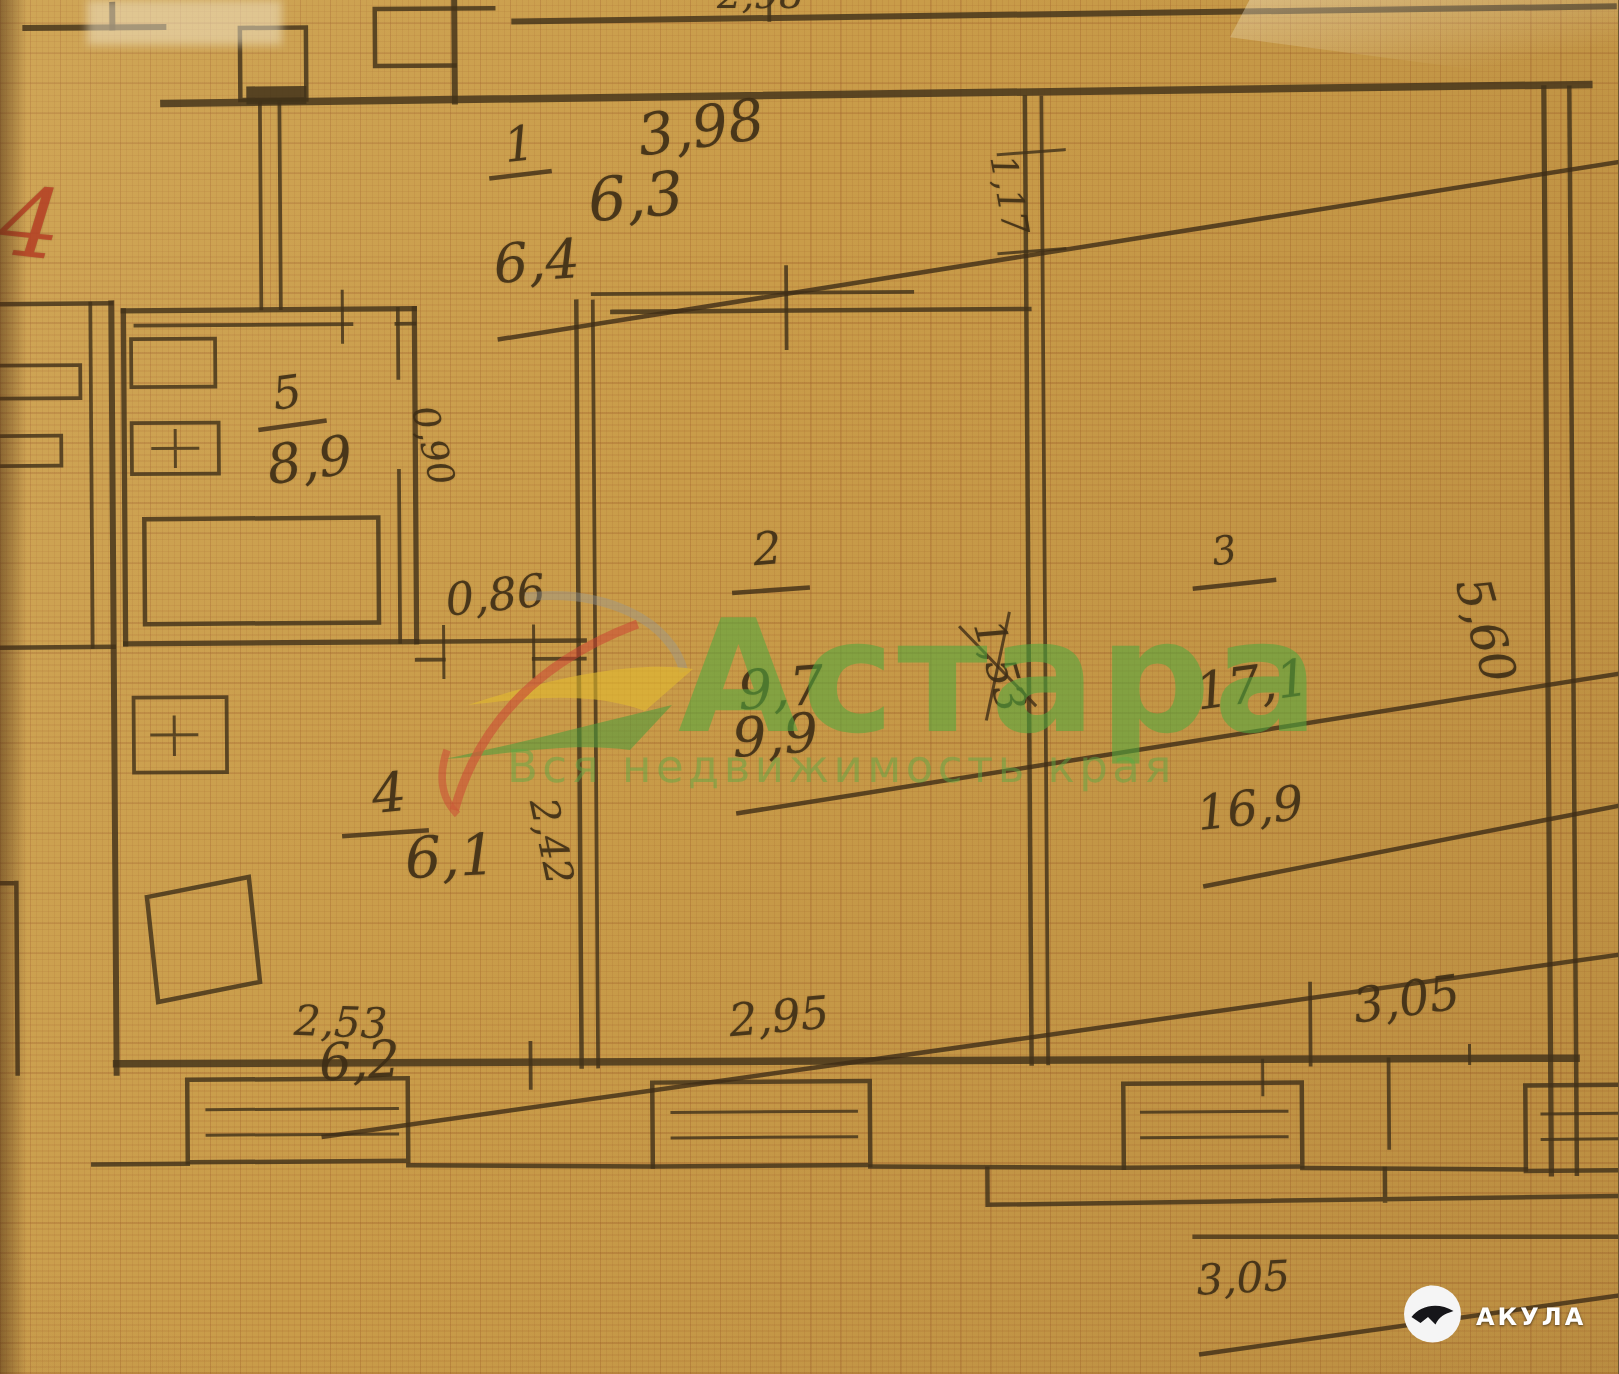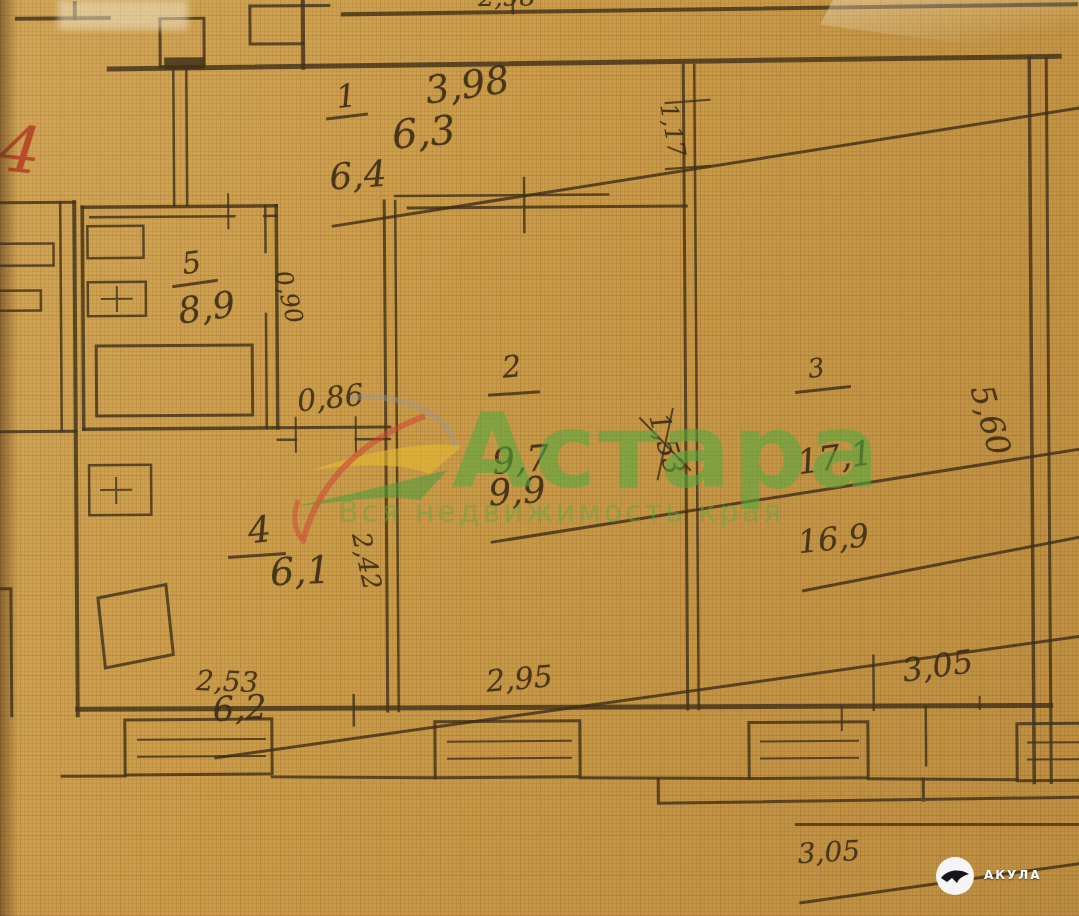--- a/index.html
+++ b/index.html
@@ -48,21 +48,21 @@
   #wm-brand{position:absolute;left:452px;top:390px;font-size:104px;font-weight:bold;
       letter-spacing:2px;color:rgba(82,168,62,0.58);}
   #wm-tagline{position:absolute;left:338px;top:494px;font-size:30px;letter-spacing:3px;
       color:rgba(90,170,70,0.48);}
 
   #avito-pill{position:absolute;left:832px;top:868px;width:243px;height:35px;
       background:rgba(18,18,22,0.88);border-radius:10px;
       display:flex;align-items:center;padding-left:14px;box-sizing:border-box;
       font-family:"DejaVu Sans", sans-serif;font-size:24px;color:#f4f4f4;}
   #akula-label{position:absolute;left:984px;top:868px;font-family:"DejaVu Sans", sans-serif;
-      font-size:12px;font-weight:bold;letter-spacing:2px;color:#ffffff;
+      font-size:16px;font-weight:bold;letter-spacing:2px;color:#ffffff;
       text-shadow:0 1px 2px rgba(0,0,0,0.6);}
   #shark{position:absolute;left:933px;top:852px;}
 </style>
 </head>
 <body>
 
 <div id="stage">
 
   <div id="tone" class="shade"></div>
 

